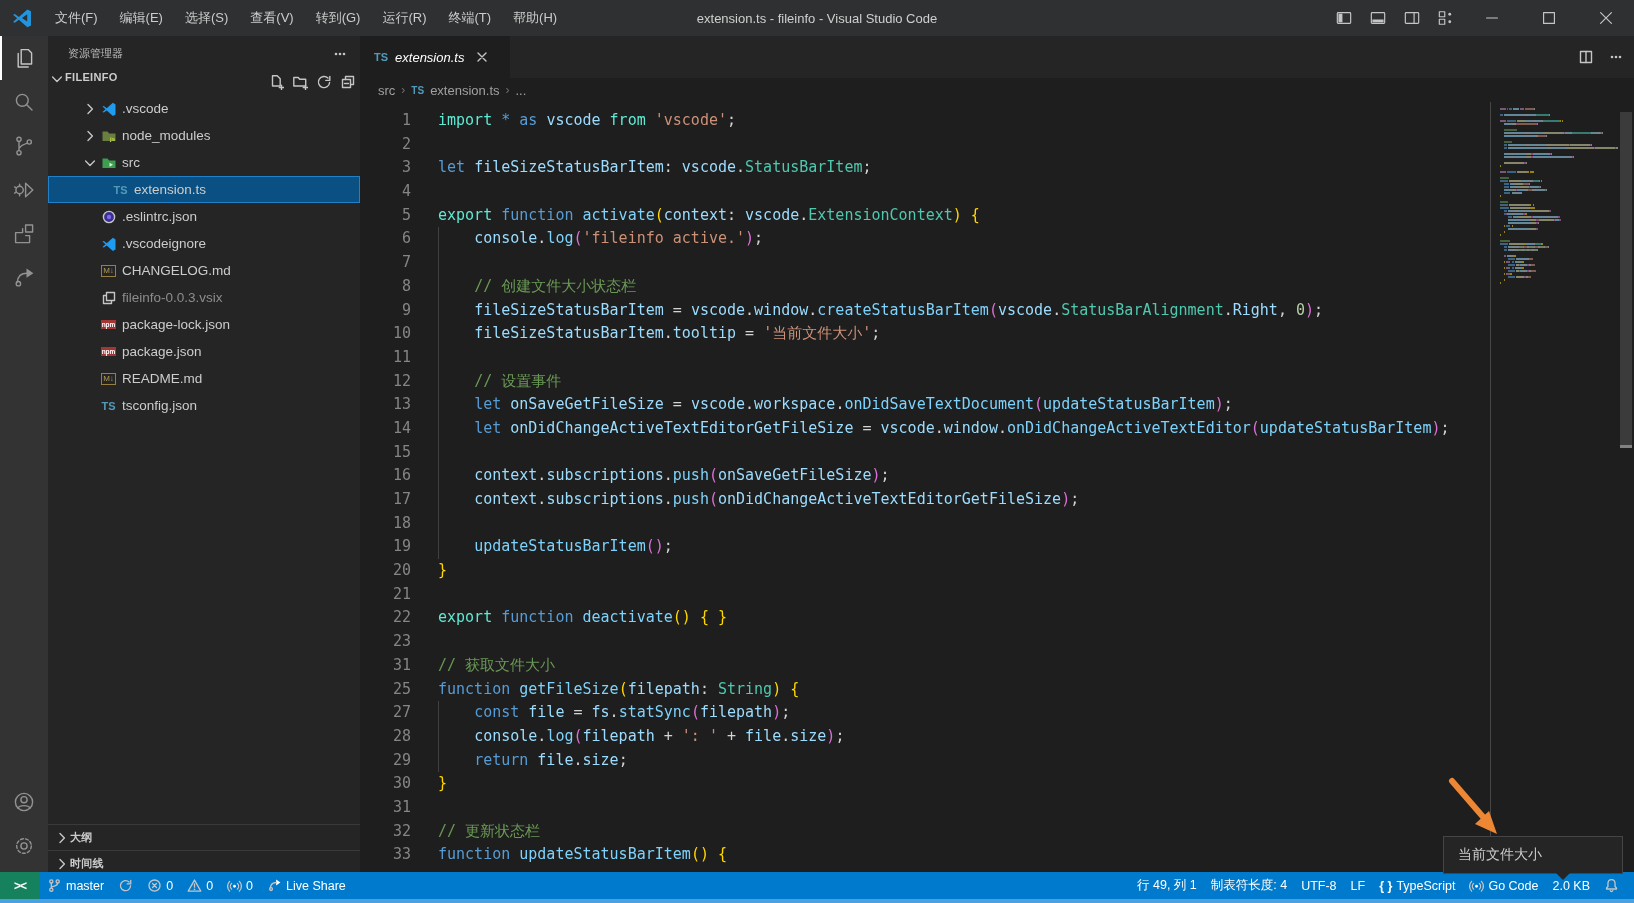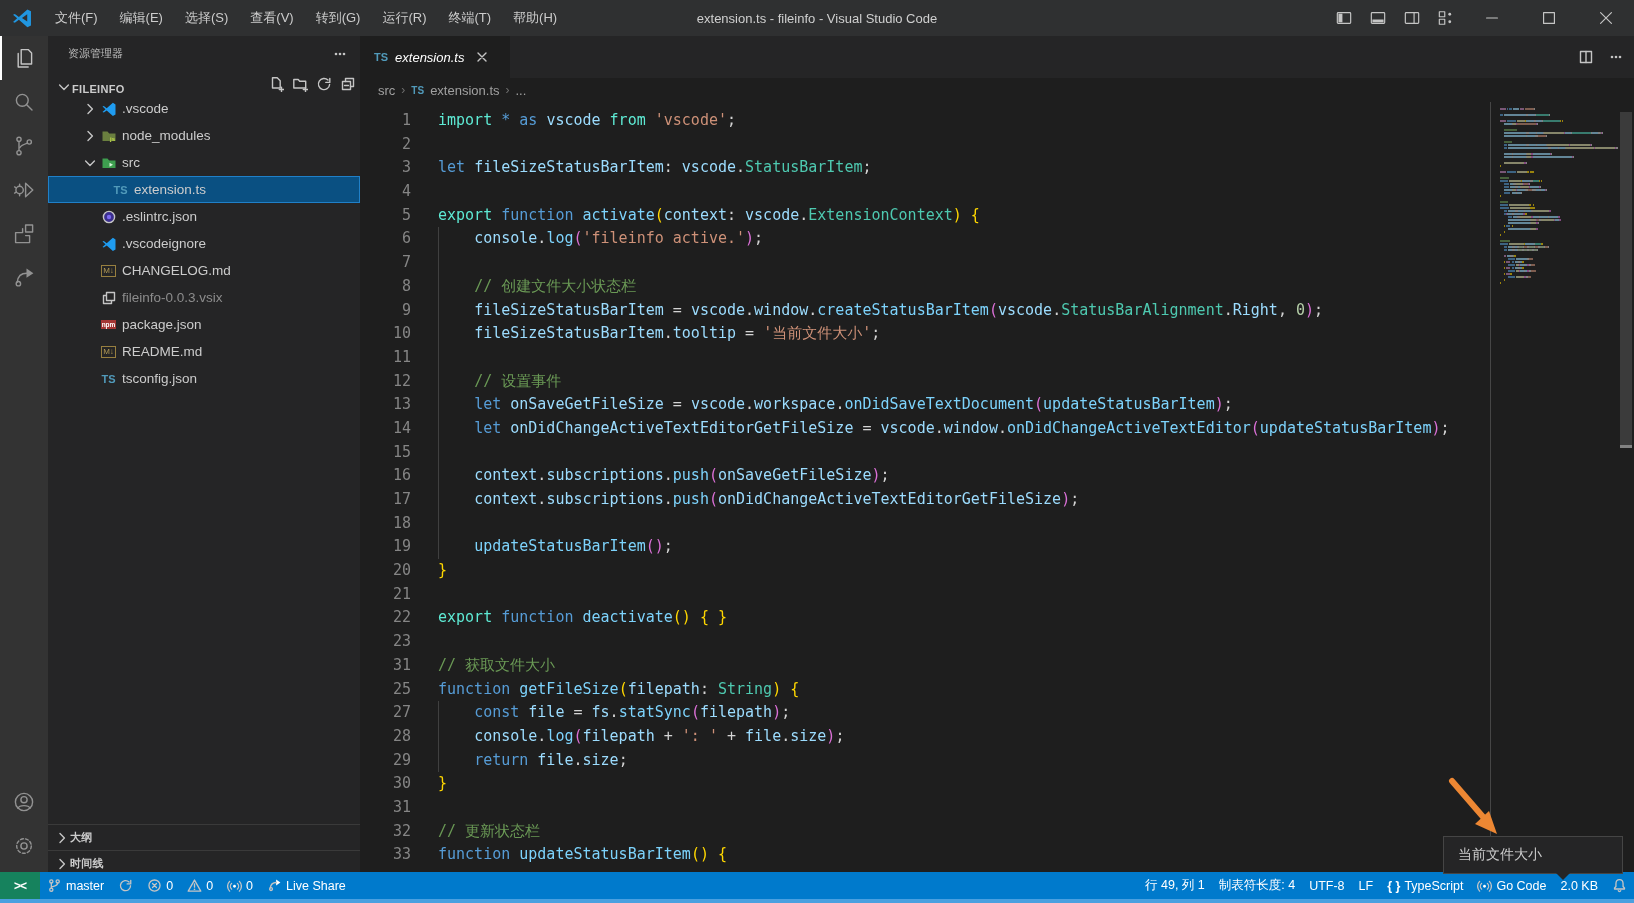--- a/index.html
+++ b/index.html
@@ -21,21 +21,21 @@
   
   #activitybar { position:absolute; top:36px; left:0; width:48px; height:840px; background:#333333; }
   .ab-item { width:48px; height:44px; display:flex; align-items:center; justify-content:center; opacity:.65; }
   .ab-item.active { opacity:1; border-left:2px solid #ffffff; }
   #ab-bottom { position:absolute; bottom:8px; left:0; width:48px; }
 
   
   #sidebar { position:absolute; top:36px; left:48px; width:312px; height:840px; background:#252526; color:#cccccc; }
   #sidebar-header { height:35px; display:flex; align-items:center; padding:0 12px 0 20px; font-size:11px; color:#bbbbbb; }
   #sidebar-header .spacer { flex:1; }
-  #section-row { height:24px; display:flex; align-items:flex-end; font-size:11px; font-weight:bold; color:#cccccc; padding-left:8px; letter-spacing:.3px;}
+  #section-row { height:24px; display:flex; align-items:flex-start; font-size:11px; font-weight:bold; color:#cccccc; padding-left:1px; letter-spacing:.3px;}
   #section-row .spacer { flex:1; }
   .sec-icon { width:24px; height:22px; display:flex; align-items:center; justify-content:center; }
   .tree-row { height:27px; display:flex; align-items:center; font-size:13.5px; color:#cccccc; white-space:nowrap; }
   .tree-row.selected { background:#0a5082; outline:1px solid #2080c8; outline-offset:-1px; }
   .tree-row.dim { color:#8c8c8c; }
   .chev-slot { width:16px; height:16px; display:flex; align-items:center; justify-content:center; flex:none; }
   .fi { width:17px; height:16px; margin:0 5px 0 2px; display:flex; align-items:center; justify-content:center; flex:none; }
   .ts-badge { color:#519aba; font-weight:bold; font-size:11px; font-family:"Liberation Sans",sans-serif; }
   .md-badge { border:1px solid #977f3f; color:#b49b55; font-size:8px; padding:0 1px; line-height:10px; }
   .npm-badge { background:#a33533; color:#fff; font-size:6.5px; line-height:9px; padding:0 1px; font-weight:bold; }
@@ -78,21 +78,21 @@
     border-left:7px solid transparent; border-right:7px solid transparent; border-top:7px solid #252526; }
   #annot-arrow { position:absolute; top:0; left:0; z-index:40; pointer-events:none; }
 
   
   #statusbar { position:absolute; bottom:4px; left:0; width:1634px; height:27px; background:#007ACC;
     color:#ffffff; font-size:12.5px; display:flex; align-items:center; z-index:20; }
   #statusbar-strip { position:absolute; bottom:0; left:0; width:1634px; height:4px; background:#4aa0e0; }
   #remote-indicator { width:40px; height:27px; background:#16825D; display:flex; align-items:center; justify-content:center;
     font-weight:bold; font-size:12px; letter-spacing:-1px; }
   .sb-item { display:flex; align-items:center; gap:4px; padding:0 7px; height:27px; white-space:nowrap; }
-  #sb-right { margin-left:auto; display:flex; align-items:center; padding-right:0; }
+  #sb-right { margin-left:auto; display:flex; align-items:center; padding-right:8px; }
 </style>
 </head>
 <body>
 
 <div id="titlebar">
   <span id="vscode-logo">
       <svg width="22" height="22" viewBox="0 0 24 24">
         <path fill="#2196e0" d="M17.9 2.6 8.6 10.9 4.2 7.5 2.2 8.5l4.5 3.9-4.5 3.9 2 1 4.4-3.4 9.3 8.3 3.9-1.9V4.5zM17.7 8v7.9L12 12z"></path>
       </svg>
     </span>
@@ -342,20 +342,27 @@
             <path class="st" stroke="#9099a3" d="M5.5 2.5h8v8h-8zM2.5 5.5h3M2.5 5.5v8h8v-3"></path>
           </svg>
         </span>
         <span>fileinfo-0.0.3.vsix</span>
       </div>
       <div class="tree-row" style="padding-left: 34px;">
         <span class="chev-slot"></span>
         <span class="fi">
           <span class="npm-badge">npm</span>
         </span>
+        <span>package-lock.json</span>
+      </div>
+      <div class="tree-row" style="padding-left: 34px;">
+        <span class="chev-slot"></span>
+        <span class="fi">
+          <span class="npm-badge">npm</span>
+        </span>
         <span>package.json</span>
       </div>
       <div class="tree-row" style="padding-left: 34px;">
         <span class="chev-slot"></span>
         <span class="fi">
           <span class="md-badge">M↓</span>
         </span>
         <span>README.md</span>
       </div>
       <div class="tree-row" style="padding-left: 34px;">

